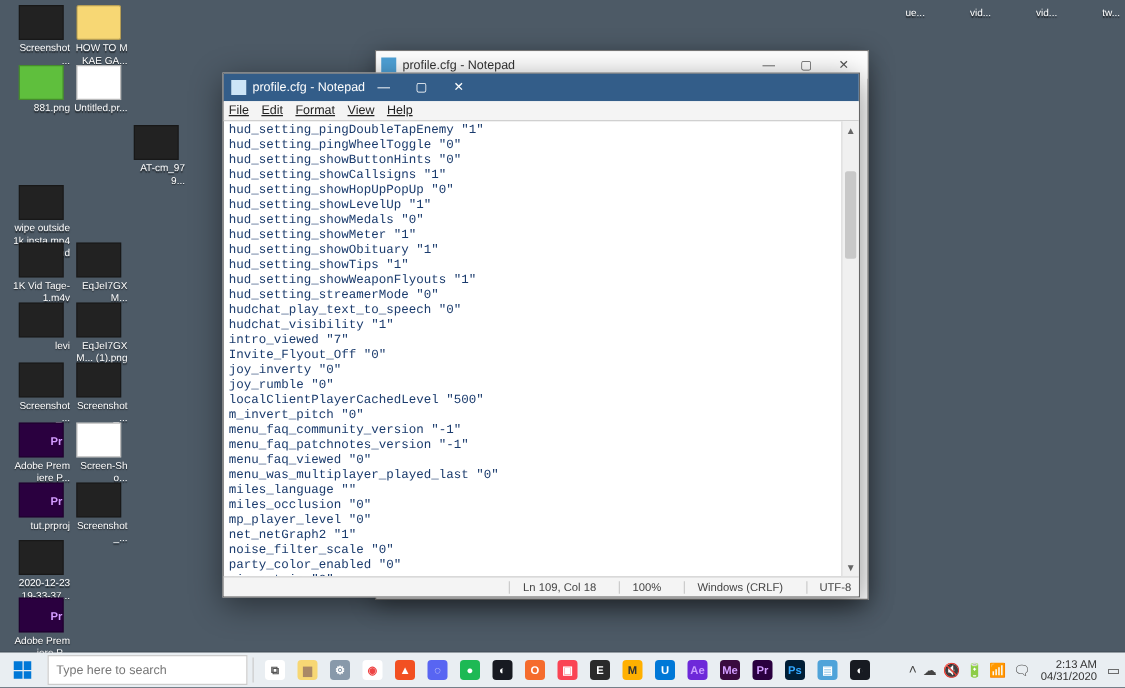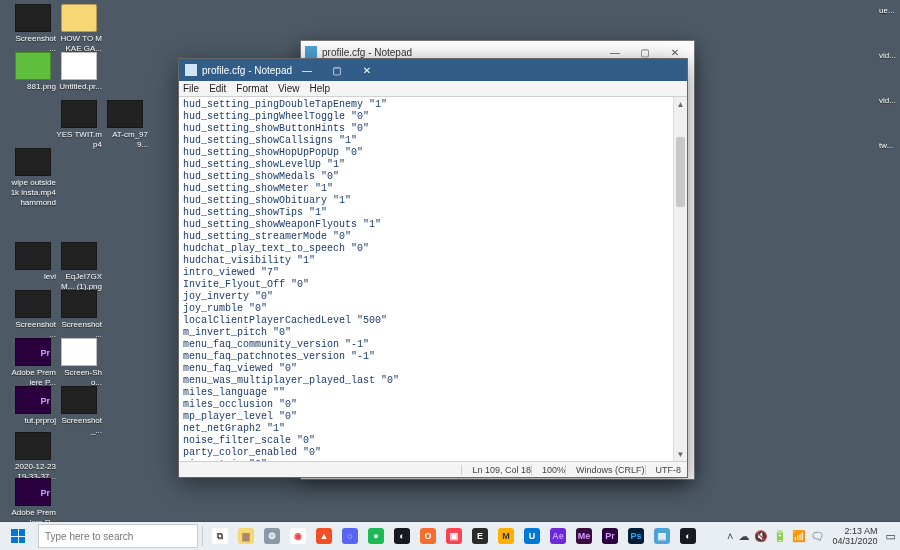--- a/index.html
+++ b/index.html
@@ -22,44 +22,44 @@
   .win-bg .titlebar { height: 22px; background: #fff; display: flex; align-items: center; padding: 0 4px; font-size: 10px; color: #333; }
   .win-bg .titleicon { width: 12px; height: 12px; background: #4fa3d9; margin-right: 5px; }
   .win-bg .spacer { flex: 1; }
   .winbtn { width: 30px; height: 20px; display:flex; align-items:center; justify-content:center; font-size:10px; color:#555; }
 
   
   .win-fg { position: absolute; left: 178px; top: 58px; width: 510px; height: 420px; background: #fff; border: 1px solid #666; box-shadow: 0 6px 24px #0007; display:flex; flex-direction:column; }
   .win-fg .titlebar { height: 22px; background: #335d89; color: #fff; display: flex; align-items: center; padding: 0 6px; font-size: 10px; }
   .win-fg .titleicon { width: 12px; height: 12px; background: #cde5f7; margin-right: 5px; }
   .win-fg .menubar { height: 16px; background: #f4f4f4; border-bottom: 1px solid #d0d0d0; display:flex; align-items:center; font-size:10px; color:#222; padding:0 4px; gap:10px;}
-  .win-fg .menubar span { cursor: default; }
+  .win-fg .menubar span { cursor: default; text-decoration: underline; }
   .editor-wrap { flex:1; display:flex; min-height:0;}
   .editor { flex: 1; font-family: Consolas, "Courier New", monospace; font-size: 10px; line-height: 12px; color: #1a3b6d; padding: 2px 4px; white-space: pre; overflow: hidden; }
   .vscroll { width: 14px; background: #f0f0f0; border-left:1px solid #ddd; position:relative;}
   .vscroll .thumb { position:absolute; left:2px; right:2px; top:40px; height:70px; background:#c8c8c8; border-radius:2px;}
   .vscroll .arrow { position:absolute; left:0; right:0; height:14px; display:flex; align-items:center; justify-content:center; font-size:8px; color:#666;}
   .vscroll .arrow.up{top:0;} .vscroll .arrow.dn{bottom:0;}
-  .statusbar { height: 16px; background: #f4f4f4; border-top: 1px solid #d0d0d0; display:flex; align-items:center; justify-content:flex-end; font-size:9px; color:#444; padding:0 6px; }
+  .statusbar { height: 16px; background: #f4f4f4; border-top: 1px solid #d0d0d0; display:flex; align-items:center; justify-content:flex-end; font-size:9px; color:#444; padding:0 6px; gap:18px;}
   .statusbar span { border-left:1px solid #ccc; padding-left:10px;}
 
   
   .taskbar { position:absolute; left:0; right:0; bottom:0; height:28px; background:#e9eef2; display:flex; align-items:center; box-shadow:0 -1px 0 #0002;}
   .startbtn { width:36px; height:28px; display:flex; align-items:center; justify-content:center;}
   .winlogo { width:14px; height:14px; display:grid; grid-template:1fr 1fr/1fr 1fr; gap:1px;}
   .winlogo div{ background:#0078d7;}
   .searchbox { height:24px; width:160px; background:#fff; border:1px solid #ccc; margin-left:2px; display:flex; align-items:center; padding:0 6px; font-size:10px; color:#777;}
   .tasksep{ width:1px; height:20px; background:#ccc; margin:0 4px;}
   .ticon { width:26px; height:26px; display:flex; align-items:center; justify-content:center; font-size:13px;}
   .ticon .sq{ width:16px; height:16px; border-radius:3px; display:flex; align-items:center; justify-content:center; font-size:9px; font-weight:bold; color:#fff;}
   .tray { margin-left:auto; display:flex; align-items:center; gap:4px; padding-right:4px; font-size:9px; color:#333;}
   .tray .clock { text-align:right; line-height:10px; font-size:9px; padding:0 4px;}
   .tray .glyph { font-size:11px; color:#444;}
 
-  .rightlabels { position:absolute; right:4px; top:6px; font-size:8px; color:#fff; text-shadow:0 1px 1px #000a; display:flex; flex-direction:column; gap:36px;}
+  .rightlabels { position:absolute; right:4px; top:6px; font-size:8px; color:#fff; text-shadow:0 1px 1px #000a; display:flex; flex-direction:row; gap:36px;}
 </style>
 </head>
 <body>
 
 <div class="desktop" id="desktop">
     <div class="dicon" style="left: 10px; top: 4px;">
       <div class="thumb dark"></div>
       <span class="lbl">Screenshot_...</span>
     </div>
     <div class="dicon" style="left: 56px; top: 4px;">
@@ -67,31 +67,35 @@
       <span class="lbl">HOW TO MKAE GA...</span>
     </div>
     <div class="dicon" style="left: 10px; top: 52px;">
       <div class="thumb pepe"></div>
       <span class="lbl">881.png</span>
     </div>
     <div class="dicon" style="left: 56px; top: 52px;">
       <div class="thumb text"></div>
       <span class="lbl">Untitled.pr...</span>
     </div>
-    <div class="dicon" style="left: 56px; top: 100px;">
-      <div class="thumb dark"></div>
-      <span class="lbl">YES TWIT.mp4</span>
-    </div>
     <div class="dicon" style="left: 102px; top: 100px;">
       <div class="thumb dark"></div>
       <span class="lbl">AT-cm_979...</span>
     </div>
     <div class="dicon" style="left: 10px; top: 148px;">
       <div class="thumb dark"></div>
       <span class="lbl">wipe outside 1k insta.mp4 hammond</span>
+    </div>
+    <div class="dicon" style="left: 10px; top: 194px;">
+      <div class="thumb dark"></div>
+      <span class="lbl">1K Vid Tage-1.m4v</span>
+    </div>
+    <div class="dicon" style="left: 56px; top: 194px;">
+      <div class="thumb dark"></div>
+      <span class="lbl">EqJeI7GXM...</span>
     </div>
     <div class="dicon" style="left: 10px; top: 242px;">
       <div class="thumb dark"></div>
       <span class="lbl">levi</span>
     </div>
     <div class="dicon" style="left: 56px; top: 242px;">
       <div class="thumb dark"></div>
       <span class="lbl">EqJeI7GXM... (1).png</span>
     </div>
     <div class="dicon" style="left: 10px; top: 290px;">

